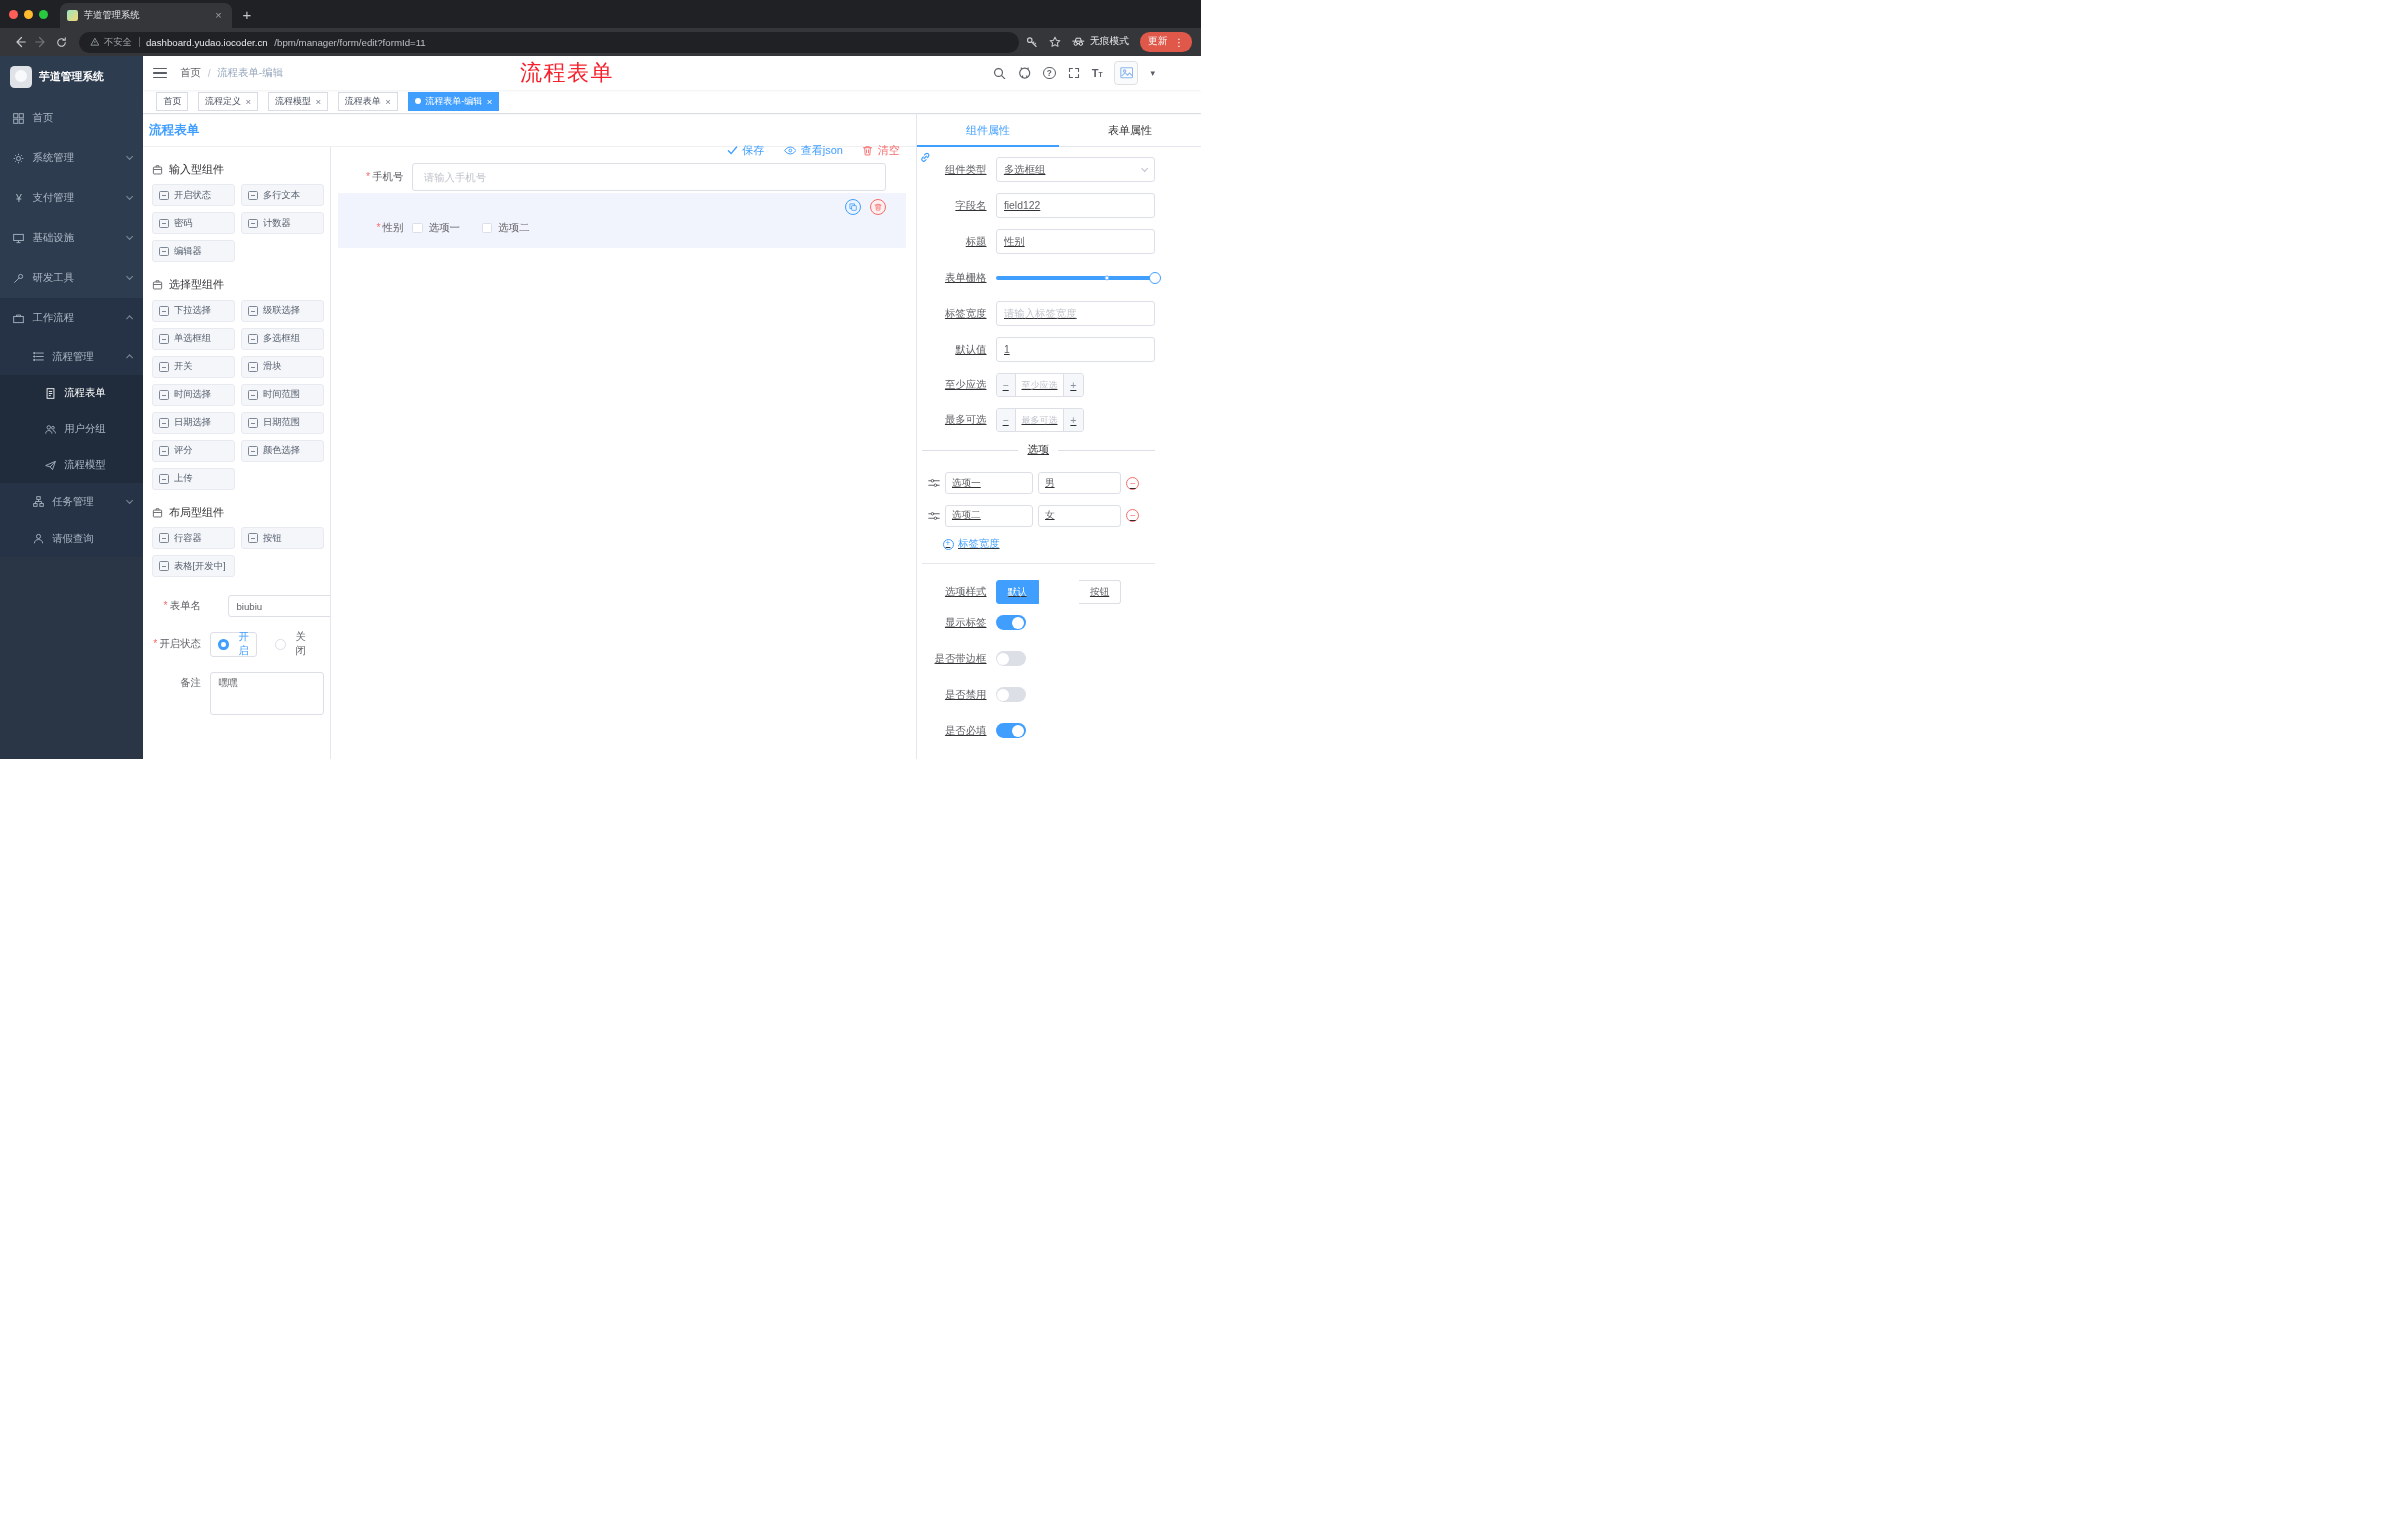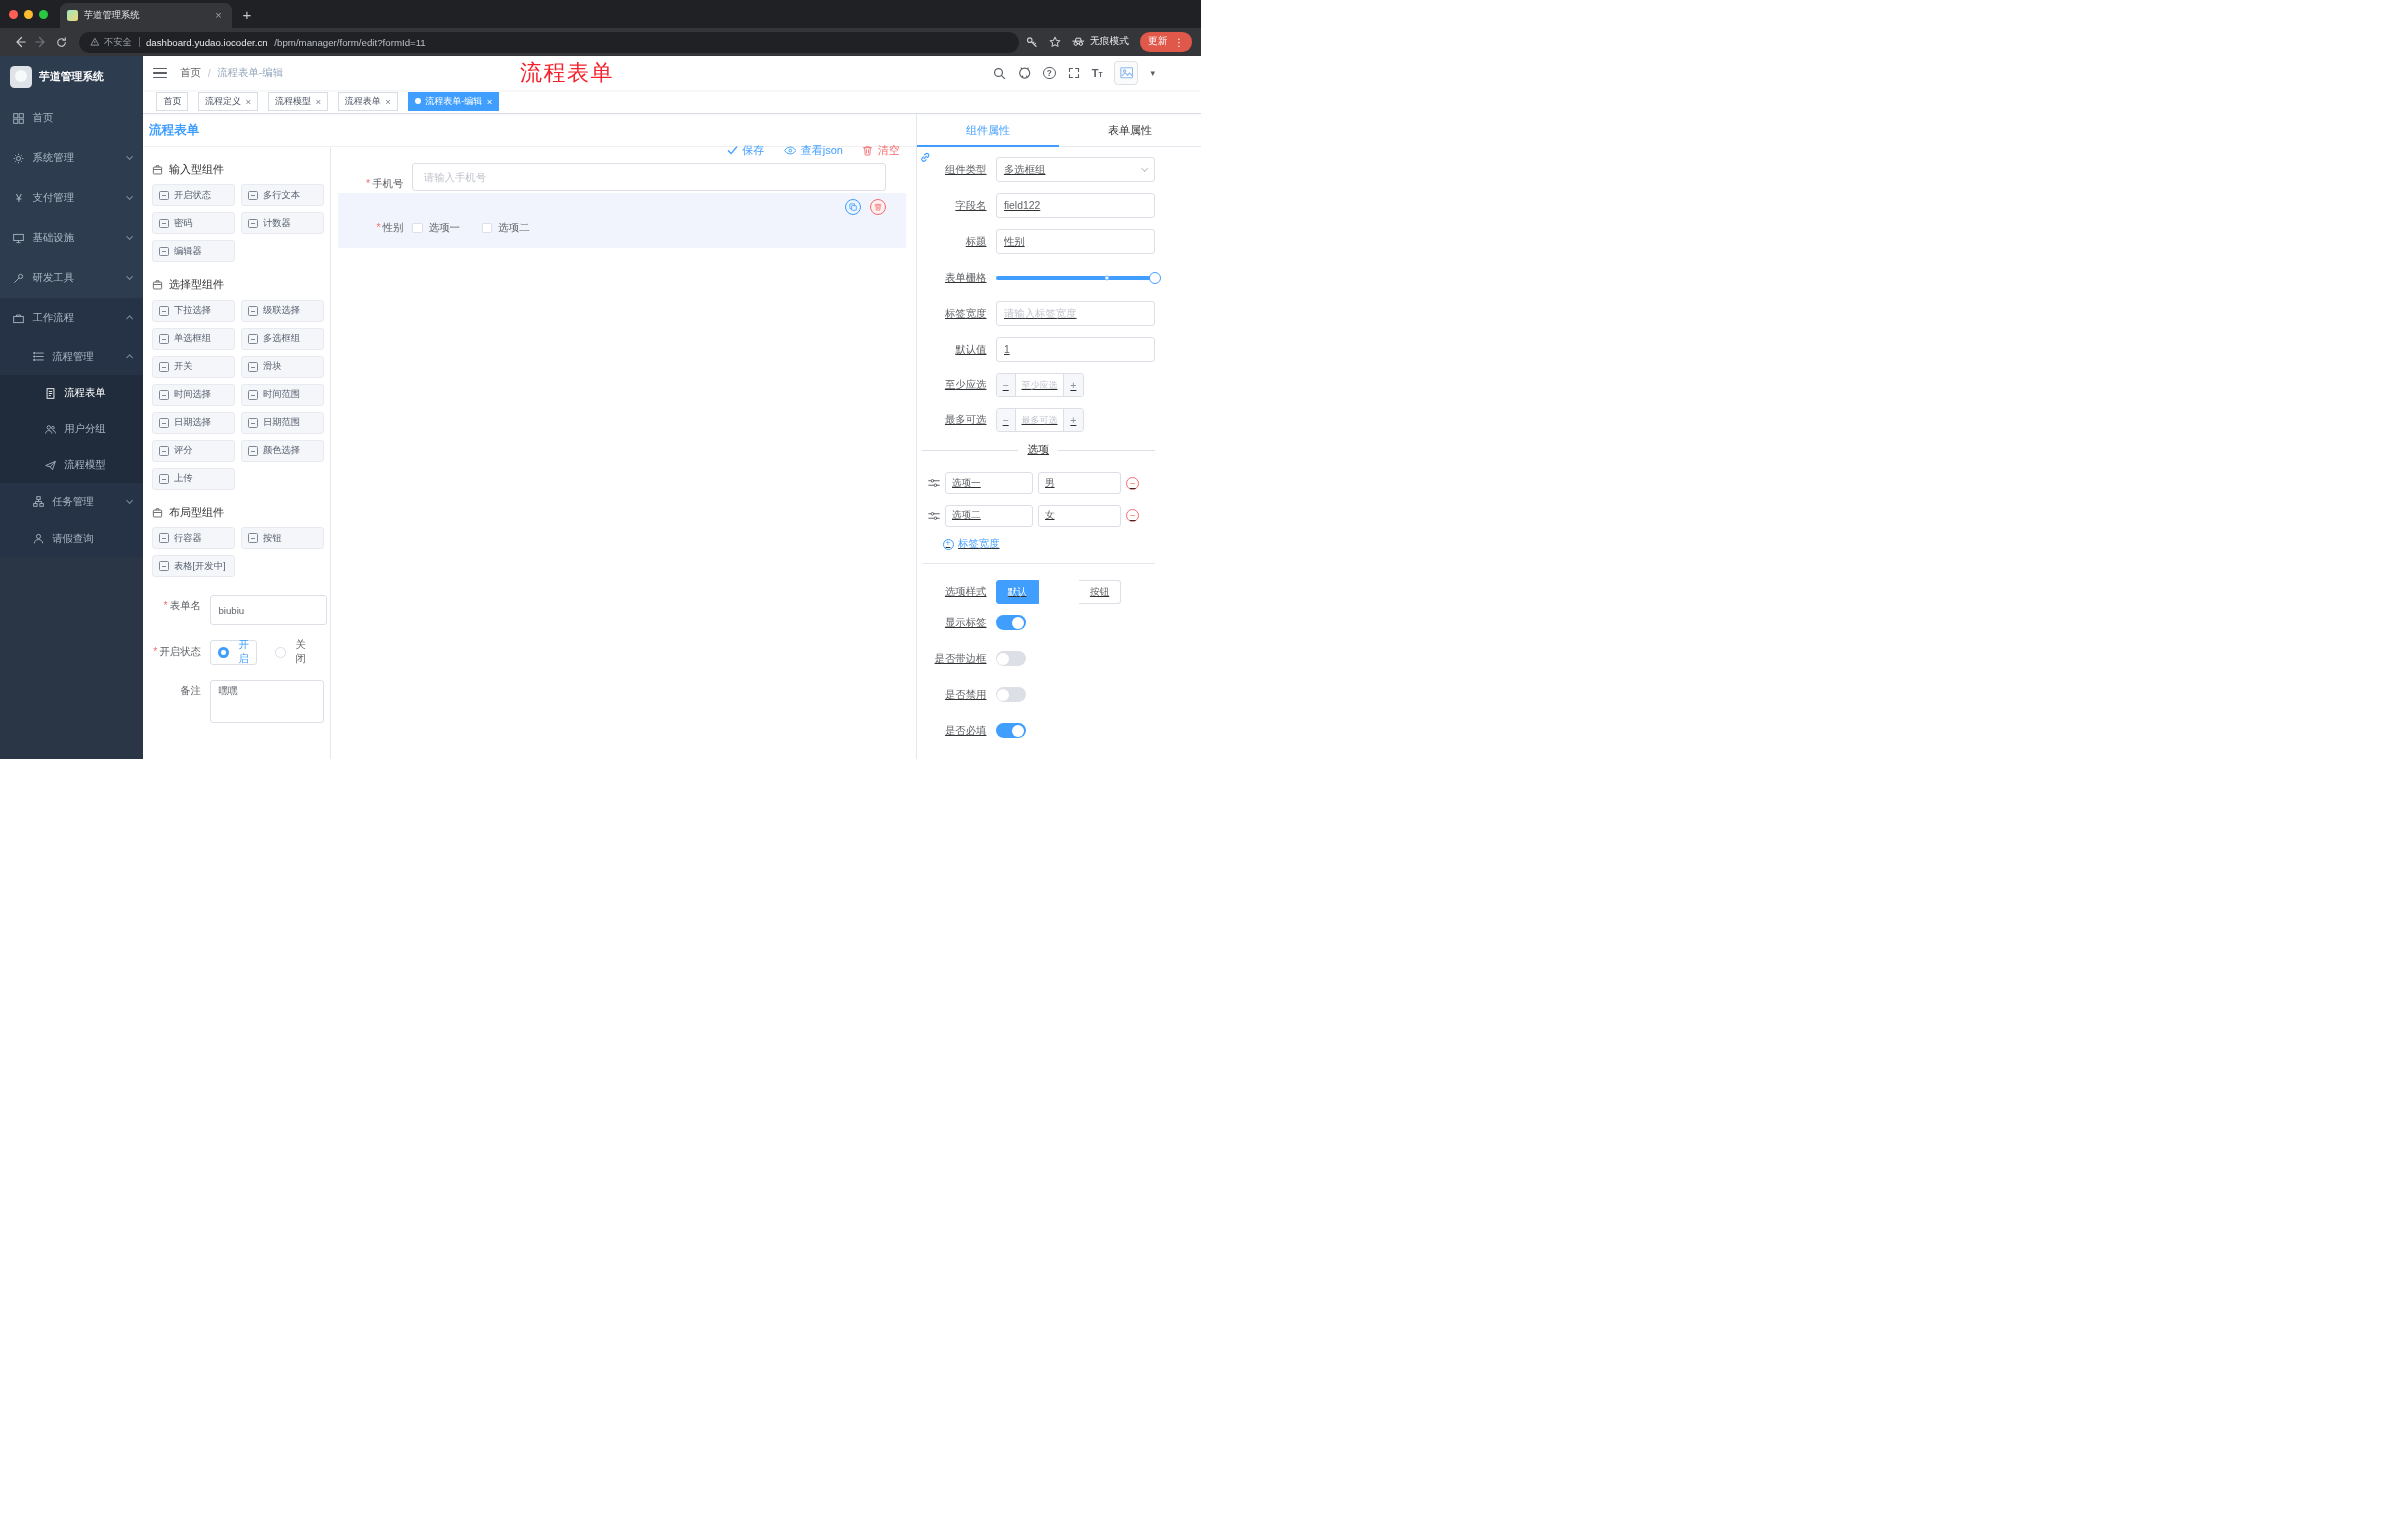--- a/index.html
+++ b/index.html
@@ -94,31 +94,31 @@
   .pgroup-head { display:flex; align-items:center; gap:6px; font-size:11px; color:#303133; margin:6px 0 1.5px; }
   .chips { display:grid; grid-template-columns:1fr 1fr; gap:6px; margin:7.4px 0 15px; }
   .chip { height:22px; background:#f4f6fa; border:0.7px solid #e7eaf0; border-radius:3px; display:flex; align-items:center; gap:5.2px; padding:0 6px; font-size:9.3px; color:#555e6b; cursor:move; white-space:nowrap; overflow:hidden; }
   .chip-ic { width:9.7px; height:9.7px; border:0.9px solid #7d8694; border-radius:1.5px; position:relative; flex-shrink:0; }
   .chip-ic::after { content:""; position:absolute; left:1.5px; right:1.5px; top:3.7px; height:0.9px; background:#7d8694; }
 
   .meta { margin-top:18px; }
   .mrow { display:flex; align-items:flex-start; margin-bottom:16.3px; }
   .mlabel { width:49px; text-align:right; margin-right:9px; font-size:10.4px; color:#606266; line-height:22px; flex-shrink:0; white-space:nowrap; }
   .req { color:#f56c6c; margin-right:2.2px; }
-  .minp { width:117px; height:30px; border:0.7px solid #dcdfe6; border-radius:3px; padding:0 7.4px; font-size:9.7px; color:#606266; outline:none; }
+  .minp { width:117px; height:22px; border:0.7px solid #dcdfe6; border-radius:3px; padding:0 7.4px; font-size:9.7px; color:#606266; outline:none;margin-left:18px; }
   .mta { width:117px; height:43px; border:0.7px solid #dcdfe6; border-radius:3px; padding:4.5px 7.4px; font-size:9.7px; color:#606266; resize:none; font-family:inherit; outline:none; }
   .radios { display:flex; align-items:center; height:22px;text-align:right; }
   .radio { display:flex; align-items:center; gap:5.2px; margin-right:18px; font-size:10.4px; color:#606266; cursor:pointer; }
   .rdot { width:10.4px; height:10.4px; border-radius:50%; border:0.7px solid #dcdfe6; background:#fff; flex-shrink:0; }
   .radio.sel .rdot { border:3.3px solid #409eff; }
   .radio.sel .rlab { color:#409eff; }
 
   
   .canvas { flex:1; padding:16.3px 10.4px 0 7.4px; min-width:0; }
-  .crow { display:flex; align-items:flex-end; }
+  .crow { display:flex; align-items:center; }
   .clabel { width:74px; text-align:right; padding-right:9px; font-size:10.4px; color:#606266; flex-shrink:0; white-space:nowrap; }
   .cinp { flex:1; max-width:474px; height:28px; border:0.7px solid #dcdfe6; border-radius:3px; padding:0 10.4px; font-size:10.4px; color:#606266; outline:none; }
   .gender { background:#f2f4fd; margin-top:1.5px; padding:28px 0 13.4px; position:relative; display:flex; align-items:center; cursor:pointer; }
   .cbopt { display:flex; align-items:center; margin-right:22px; }
   .cb { width:10.4px; height:10.4px; border:0.7px solid #dcdfe6; border-radius:1.5px; background:#fff; margin-right:6px; flex-shrink:0; }
   .cblab { font-size:10.4px; color:#606266; }
   .gtools { position:absolute; top:6px; right:19.3px; display:flex; gap:9px; }
   .tool { width:16.3px; height:16.3px; border-radius:50%; border:0.7px solid; display:flex; align-items:center; justify-content:center; cursor:pointer; }
   .tool.copy { color:#409eff; border-color:#409eff; background:#ecf5ff; }
   .tool.del { color:#f56c6c; border-color:#f56c6c; background:#fef0f0; }

